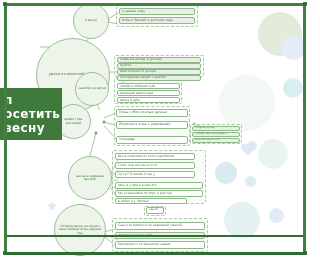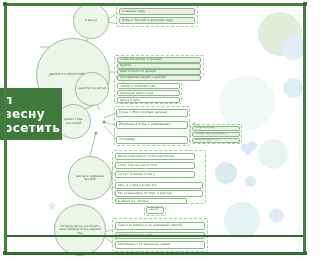--- a/index.html
+++ b/index.html
@@ -247,22 +247,22 @@
     <span>дорожки новая урок</span>
     </div>
   <div class="leaf" style="left:115px;top:241px;width:90px;height:8px;font-size:3.2px;">
     <span>Материал и та весенняя садам</span>
     </div>
 
   <div class="rule" style="left:4px;top:235px;width:302px;height:1.6px;"></div>
 
   <div class="overlay" style="left:0px;top:88px;width:62px;height:52px;font-size:12px;">
     <span>п</span>
+    <span>осетить</span>
     <span>весну</span>
-    <span>осетить</span>
   </div>
 
   <div class="frame-top"></div>
   <div class="frame-left"></div>
   <div class="frame-right"></div>
   <div class="frame-bottom"></div>
   <div class="corner-dot" style="left:3px;top:2px;"></div>
   <div class="corner-dot" style="left:303px;top:2px;"></div>
   <div class="corner-dot" style="left:303px;top:251px;"></div>
   <div class="corner-dot" style="left:3px;top:251px;"></div>

